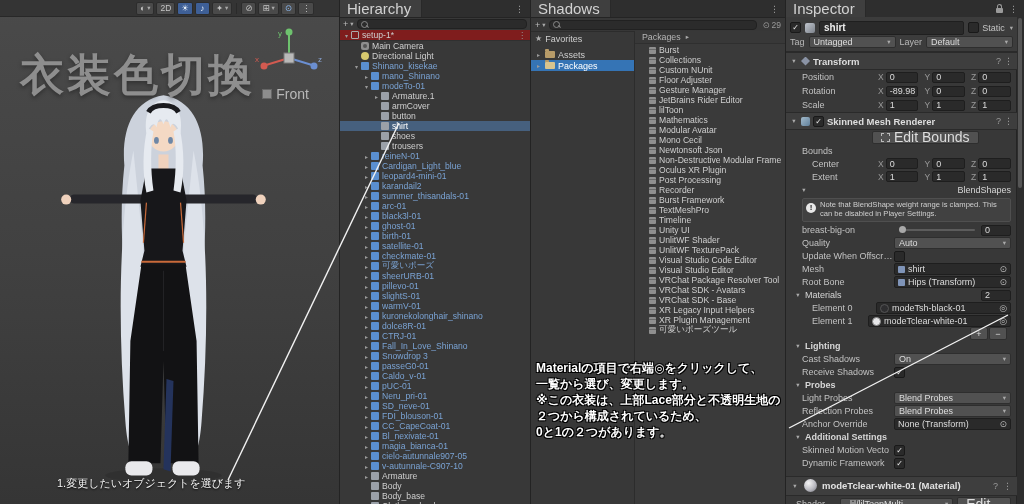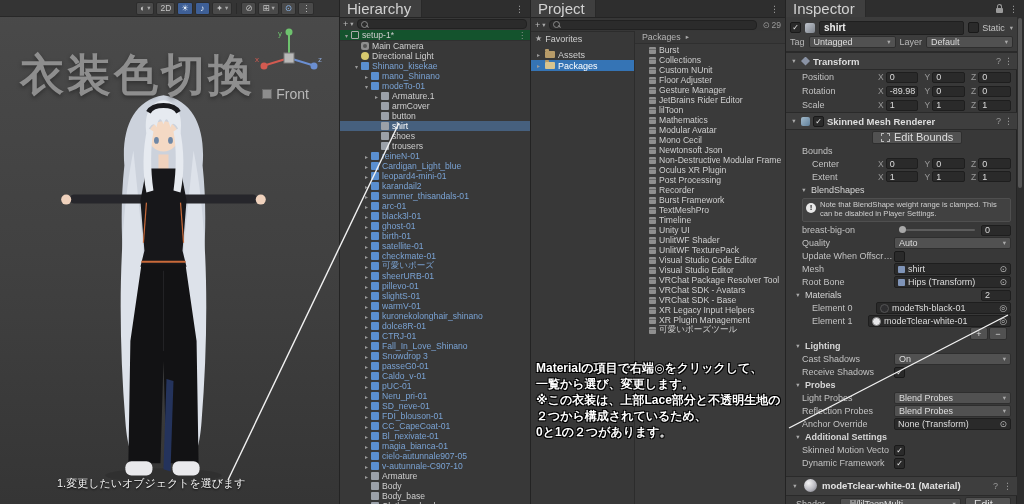--- a/index.html
+++ b/index.html
@@ -38,21 +38,21 @@
 
   
   .htoolbar{height:12px;display:flex;align-items:center;gap:3px;padding:0 3px;background:#383838;border-bottom:1px solid #2f2f2f;}
   .plusbtn{display:inline-flex;align-items:center;font-size:9px;color:#bbb;}
   .searchbox{flex:1;height:8px;background:#2b2b2b;border:1px solid #212121;border-radius:4px;display:flex;align-items:center;padding:0 3px;}
   .mag{width:5px;height:5px;border:1px solid #888;border-radius:50%;position:relative;display:inline-block;}
   .mag::after{content:"";position:absolute;left:4px;top:4px;width:3px;height:1px;background:#888;transform:rotate(45deg);}
   .htree{position:absolute;top:30px;left:0;right:0;bottom:0;overflow:hidden;}
   .hrow{display:flex;align-items:center;height:10px;font-size:8.6px;white-space:nowrap;}
   .hrow.selected{background:#46607e;}
-  .hrow.scene-row{background:#14532d;border-bottom:1px solid #303030;}
+  .hrow.scene-row{background:#7f1d1d;border-bottom:1px solid #303030;}
   .arrow{width:9px;flex:none;text-align:center;font-size:6px;color:#999;}
   .hicon{width:8px;height:8px;flex:none;margin-right:3px;border-radius:1px;position:relative;}
   .hicon.cube{background:#9aa0a8;}
   .hicon.prefab{background:#5a8fd0;}
   .hicon.scene{background:transparent;border:1px solid #aaa;box-sizing:border-box;}
   .hicon.camera{background:#8f8f8f;border-radius:2px;}
   .hicon.camera::after{content:"";position:absolute;left:2px;top:2px;width:4px;height:4px;border-radius:50%;background:#555;}
   .hicon.light{background:#d6c96e;border-radius:50%;}
   .hlabel{color:#cfcfcf;}
   .hlabel.blue{color:#7aa3d4;}
@@ -117,21 +117,21 @@
   .nf.small{flex:0 0 30px;}
   .objf{background:#2a2a2a;border:1px solid #1e1e1e;border-radius:2px;height:12px;flex:1;display:flex;align-items:center;
         gap:3px;padding:0 3px;color:#dcdcdc;min-width:0;box-sizing:border-box;}
   .objf .oval{overflow:hidden;white-space:nowrap;text-overflow:ellipsis;}
   .picker{margin-left:auto;color:#b5b5b5;font-size:9px;flex:none;}
   .dot{width:7px;height:7px;border-radius:50%;flex:none;}
   .dot.black{background:#2e2e30;border:1px solid #555;}
   .dot.white{background:#e6e6e8;border:1px solid #888;}
   .dot.mesh{background:#7f94b8;border-radius:1px;}
   .btn{background:#515151;border:1px solid #2e2e2e;border-radius:2px;height:13px;display:inline-flex;align-items:center;
-       gap:4px;padding:0 8px;color:#ddd;font-size:11px;font-family:inherit;}
+       gap:4px;padding:0 8px;color:#ddd;font-size:14px;font-family:inherit;}
   .eb-ico{width:7px;height:7px;border:1px dashed #bbb;display:inline-block;}
   .warn{margin:2px 6px 2px 16px;background:#414141;border:1px solid #4f4f4f;border-radius:2px;display:flex;gap:4px;
         padding:2px 3px;font-size:7.6px;line-height:8.8px;color:#cfcfcf;align-items:flex-start;}
   .wico{width:10px;height:10px;border-radius:50%;background:#e8e8e8;color:#222;font-weight:bold;font-size:8px;
         display:flex;align-items:center;justify-content:center;flex:none;margin-top:2px;}
   .slider{flex:1;height:2px;background:#5c5c5c;border-radius:1px;position:relative;margin:0 6px;}
   .knob{position:absolute;left:-1px;top:-3px;width:7px;height:7px;border-radius:50%;background:#a8a8a8;}
   .pmrow{display:flex;justify-content:flex-end;gap:1px;height:12px;align-items:center;padding-right:10px;}
   .pmbtn{width:16px;height:11px;background:#515151;border:1px solid #2e2e2e;display:flex;align-items:center;
          justify-content:center;color:#ddd;font-size:9px;border-radius:2px;}
@@ -481,21 +481,21 @@
         <div class="hrow" style="padding-left: 22px;">
           <span class="arrow"></span>
           <span class="hicon cube"></span>
           <span class="hlabel">Cloth_under_bra</span>
         </div>
       </div>
   </section>
 
   <section class="panel project">
     <div class="tabbar">
-      <span class="tab">Project</span>
+      <span class="tab">Shadows</span>
       <span class="tabicons">
         <span>⋮</span>
       </span>
     </div>
     <div class="ptoolbar">
       <span class="plusbtn">+<span class="caret">▾</span></span>
       <span class="searchbox">
         <span class="mag"></span>
       </span>
       <span class="pcount">
@@ -752,21 +752,21 @@
       </div>
       <div class="irow h13" style="padding-left:26px;">
         <span class="ilab" style="width:60px;">Extent</span>
         <span class="axis">X</span>
           <span class="nf">1</span>
         <span class="axis">Y</span>
           <span class="nf">1</span>
         <span class="axis">Z</span>
           <span class="nf">1</span>
       </div>
-      <div class="foldrow" style="padding-left:14px;">
+      <div class="foldrow" style="padding-left:14px;justify-content:space-between;">
         <span class="fold">▾</span>
         <span>BlendShapes</span>
       </div>
       <div class="warn">
         <span class="wico">!</span>
         <span>Note that BlendShape weight range is clamped. This can be disabled in Player Settings.</span>
       </div>
       <div class="irow h13">
         <span class="ilab wide">breast-big-on</span>
         <span class="slider">

